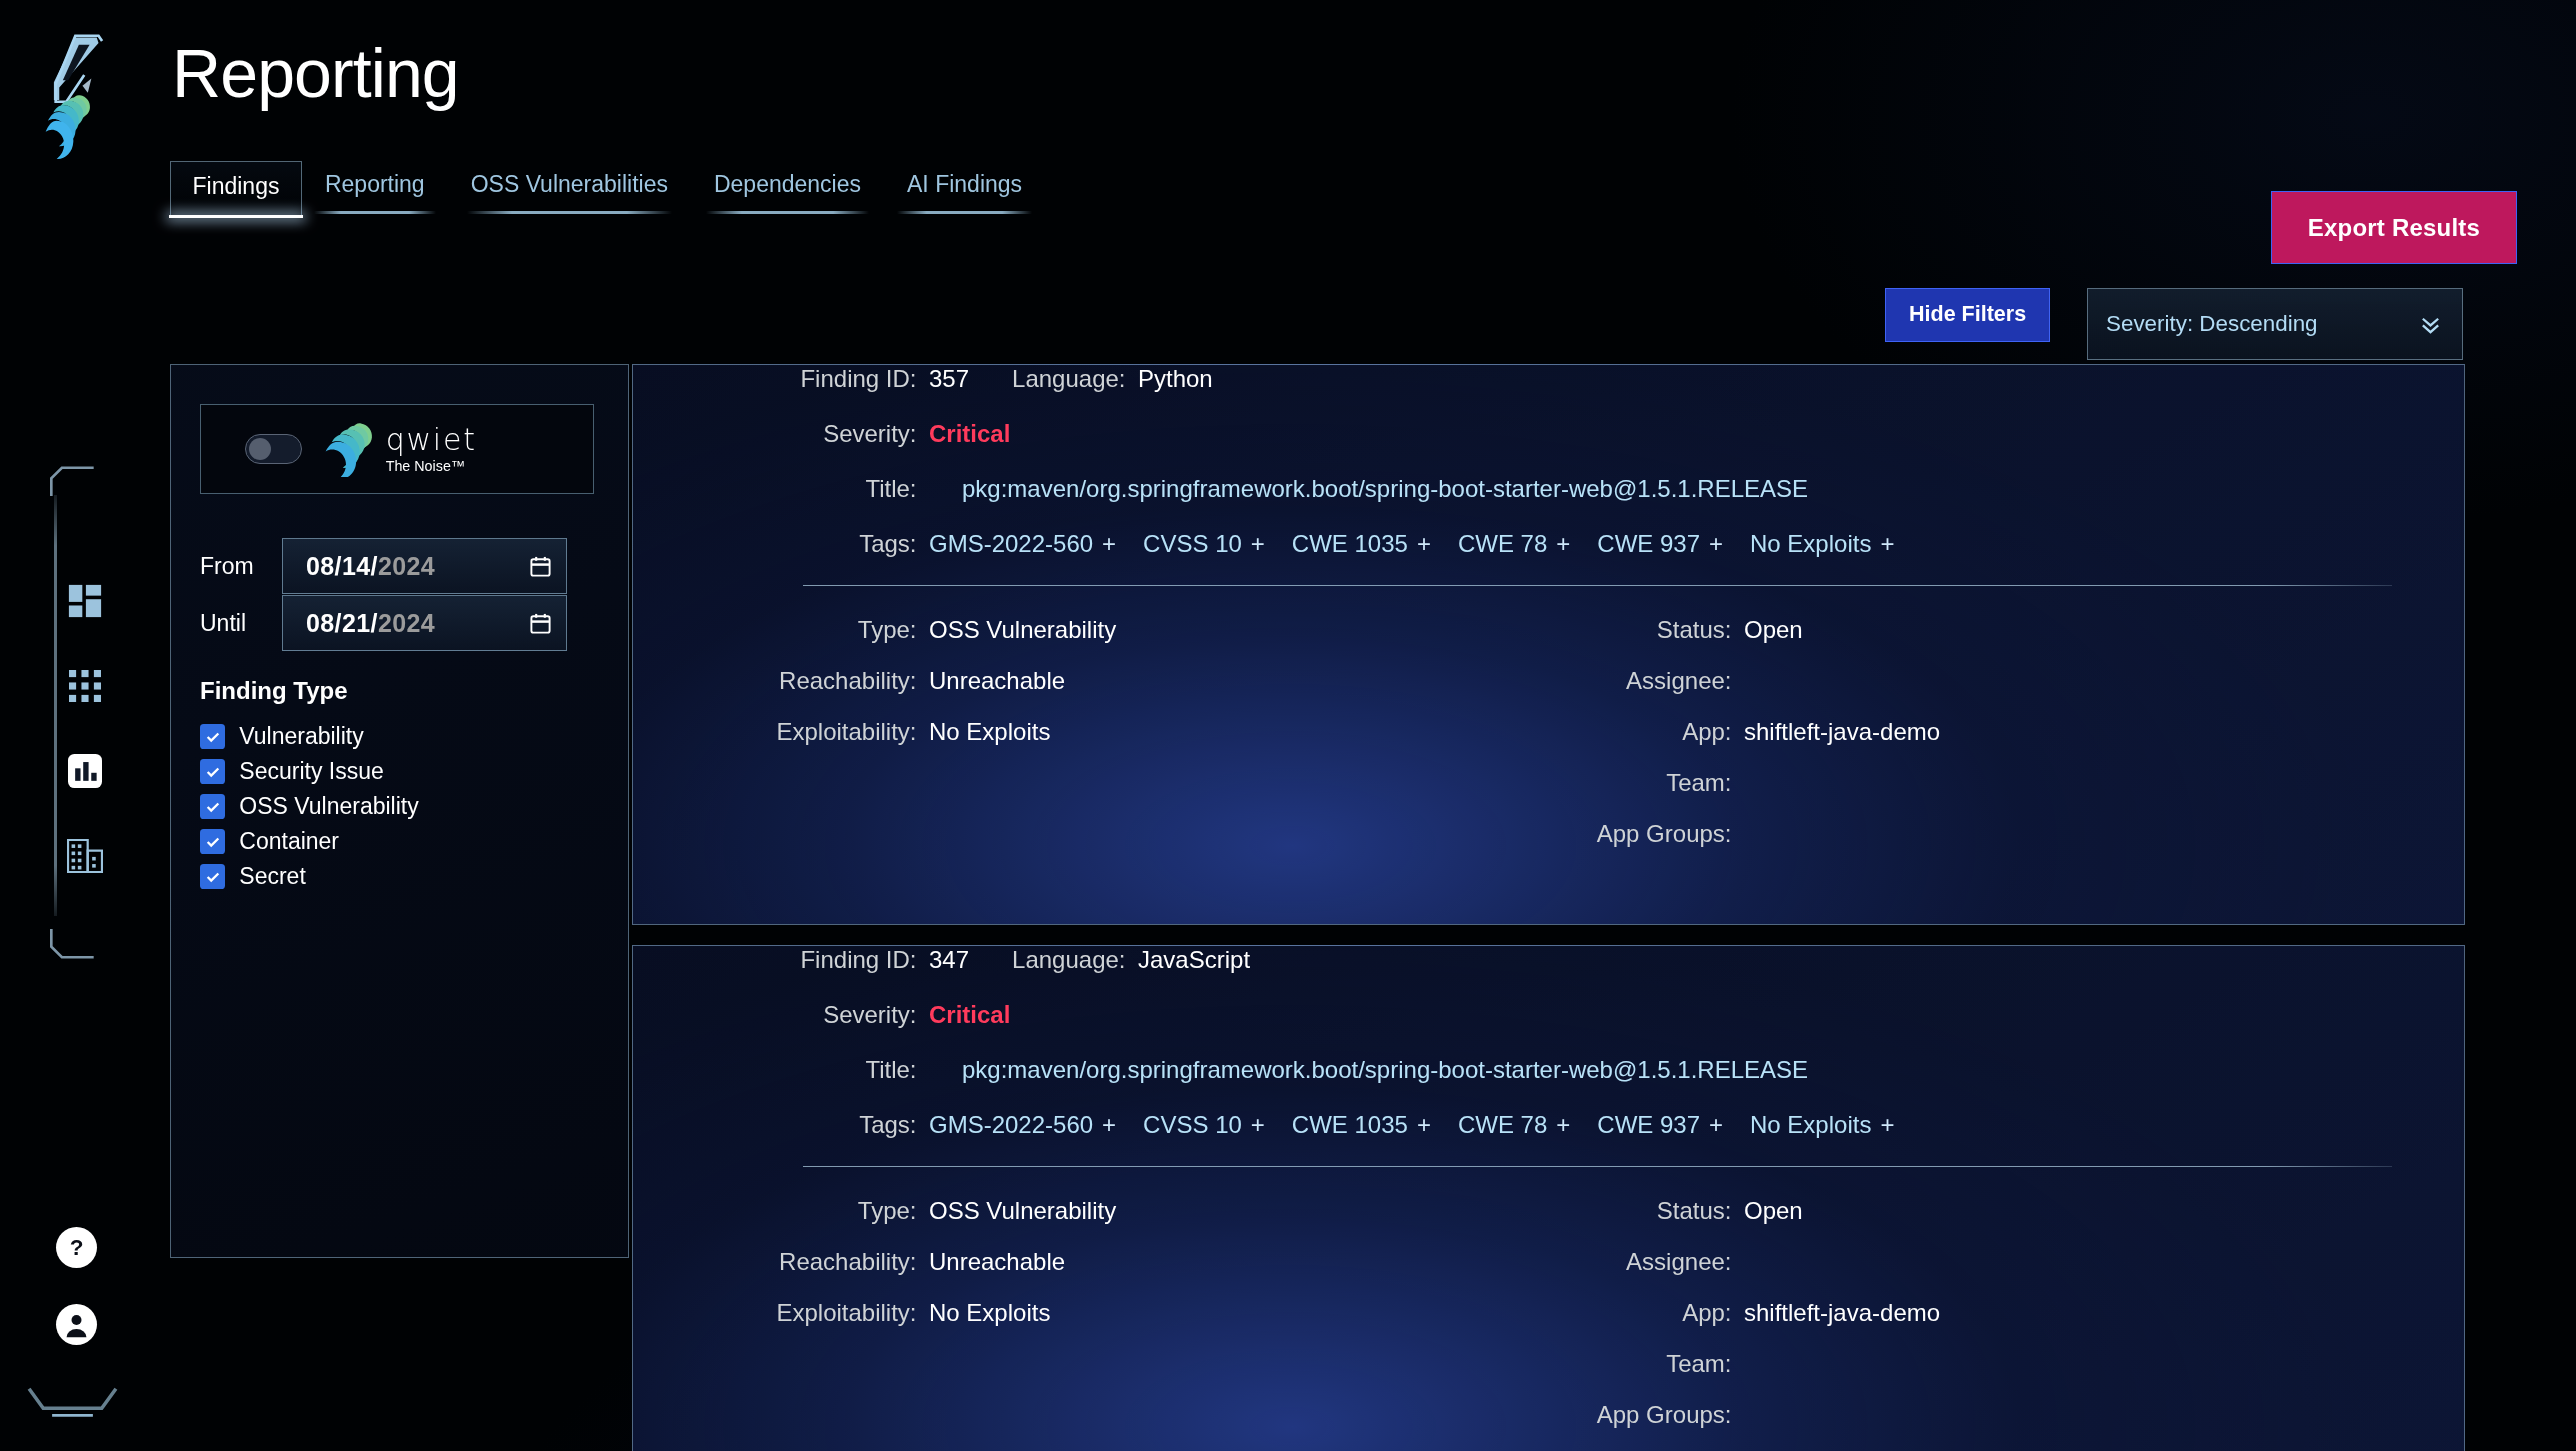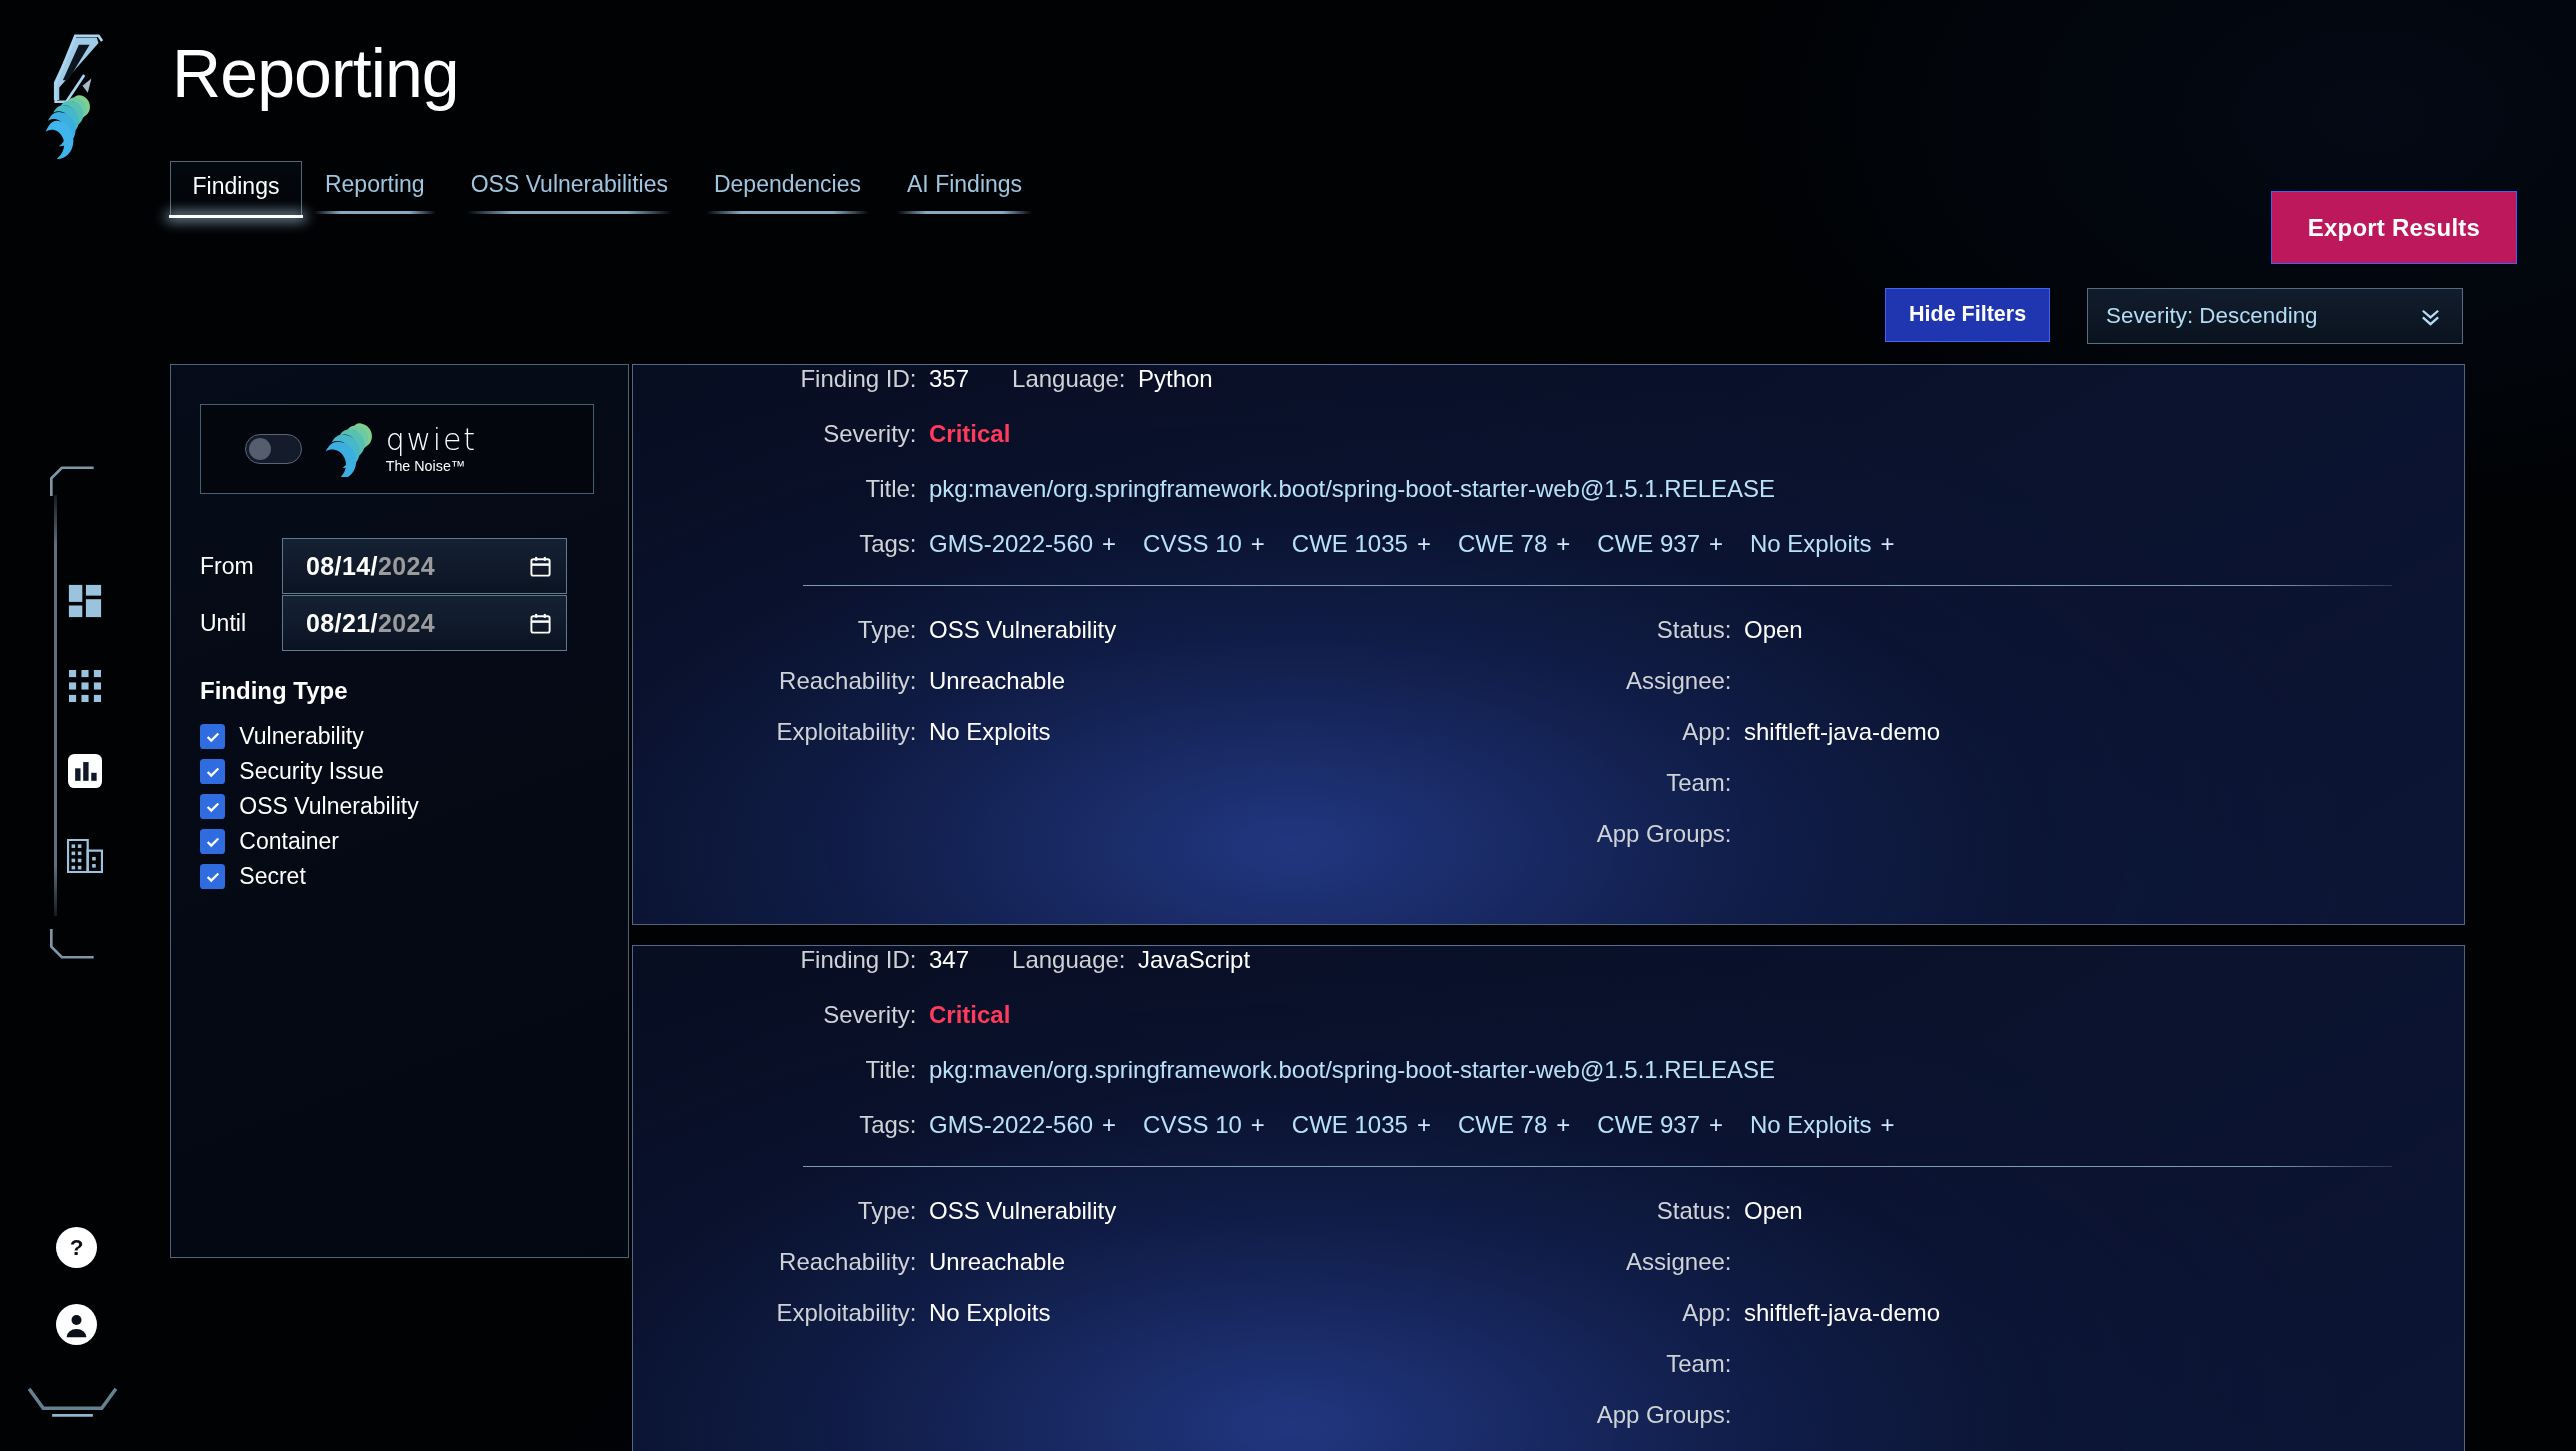--- a/index.html
+++ b/index.html
@@ -100,21 +100,21 @@
     padding: 21.5px 36px; cursor: pointer; letter-spacing: 0.2px; margin-top: 48px;
   }
   #hide-filters-btn {
     position: absolute; left: 1885px; top: 288px;
     background: #1f36b0; color: #ffffff;
     border: 1.8px solid #3f63f5;
     font-size: 21.5px; font-weight: bold;
     padding: 13.4px 23px; cursor: pointer;
   }
   #sort-select {
-    position: absolute; left: 2087px; top: 288px; width: 376px; height: 56px;
+    position: absolute; left: 2087px; top: 288px; width: 376px; height: 72px;
     background: linear-gradient(180deg, rgba(30,48,70,0.55), rgba(14,24,40,0.7));
     border: 0.9px solid rgba(150,180,200,0.55);
     display: flex; align-items: center; justify-content: space-between;
     padding: 0 20px 0 18px; cursor: pointer;
   }
   #sort-select .sv { font-size: 22.4px; color: #b3dcf5; white-space: nowrap; }
 
   .chev2 { width: 23px; height: 23px; flex: none; }
 
   
@@ -191,21 +191,21 @@
       linear-gradient(150deg, #070d20 0%, #0b1430 45%, #101c44 100%);
   }
   .fc-top { }
   .fline { display: flex; align-items: baseline; margin-bottom: 27px; }
   .flabel {
     width: 296px; text-align: right; font-size: 24px; color: #cfd3d6;
     padding-right: 12.5px; flex: none;
   }
   .fvalue { font-size: 24px; color: #ffffff; }
   .fvalue.crit { color: #ff3b5c; font-weight: bold; }
-  .fvalue.link { color: #b8e2f8; }
+  .fvalue.link { color: #b8e2f8; margin-left: 33px; }
   .inline-label { font-size: 24px; color: #cfd3d6; margin-left: 43px; margin-right: 12.5px; }
 
   .tags { display: flex; align-items: baseline; flex-wrap: wrap; }
   .tag { font-size: 24px; color: #b8e2f8; margin-right: 9px; cursor: pointer; }
   .tag-plus { font-size: 24px; color: #cfe8fa; margin-right: 27px; cursor: pointer; }
 
   .divider {
     height: 0.9px; margin: 16px 72px 0 170px;
     background: linear-gradient(90deg, rgba(170,200,220,0.75) 0%, rgba(170,200,220,0.75) 92%, rgba(170,200,220,0.2) 100%);
   }

